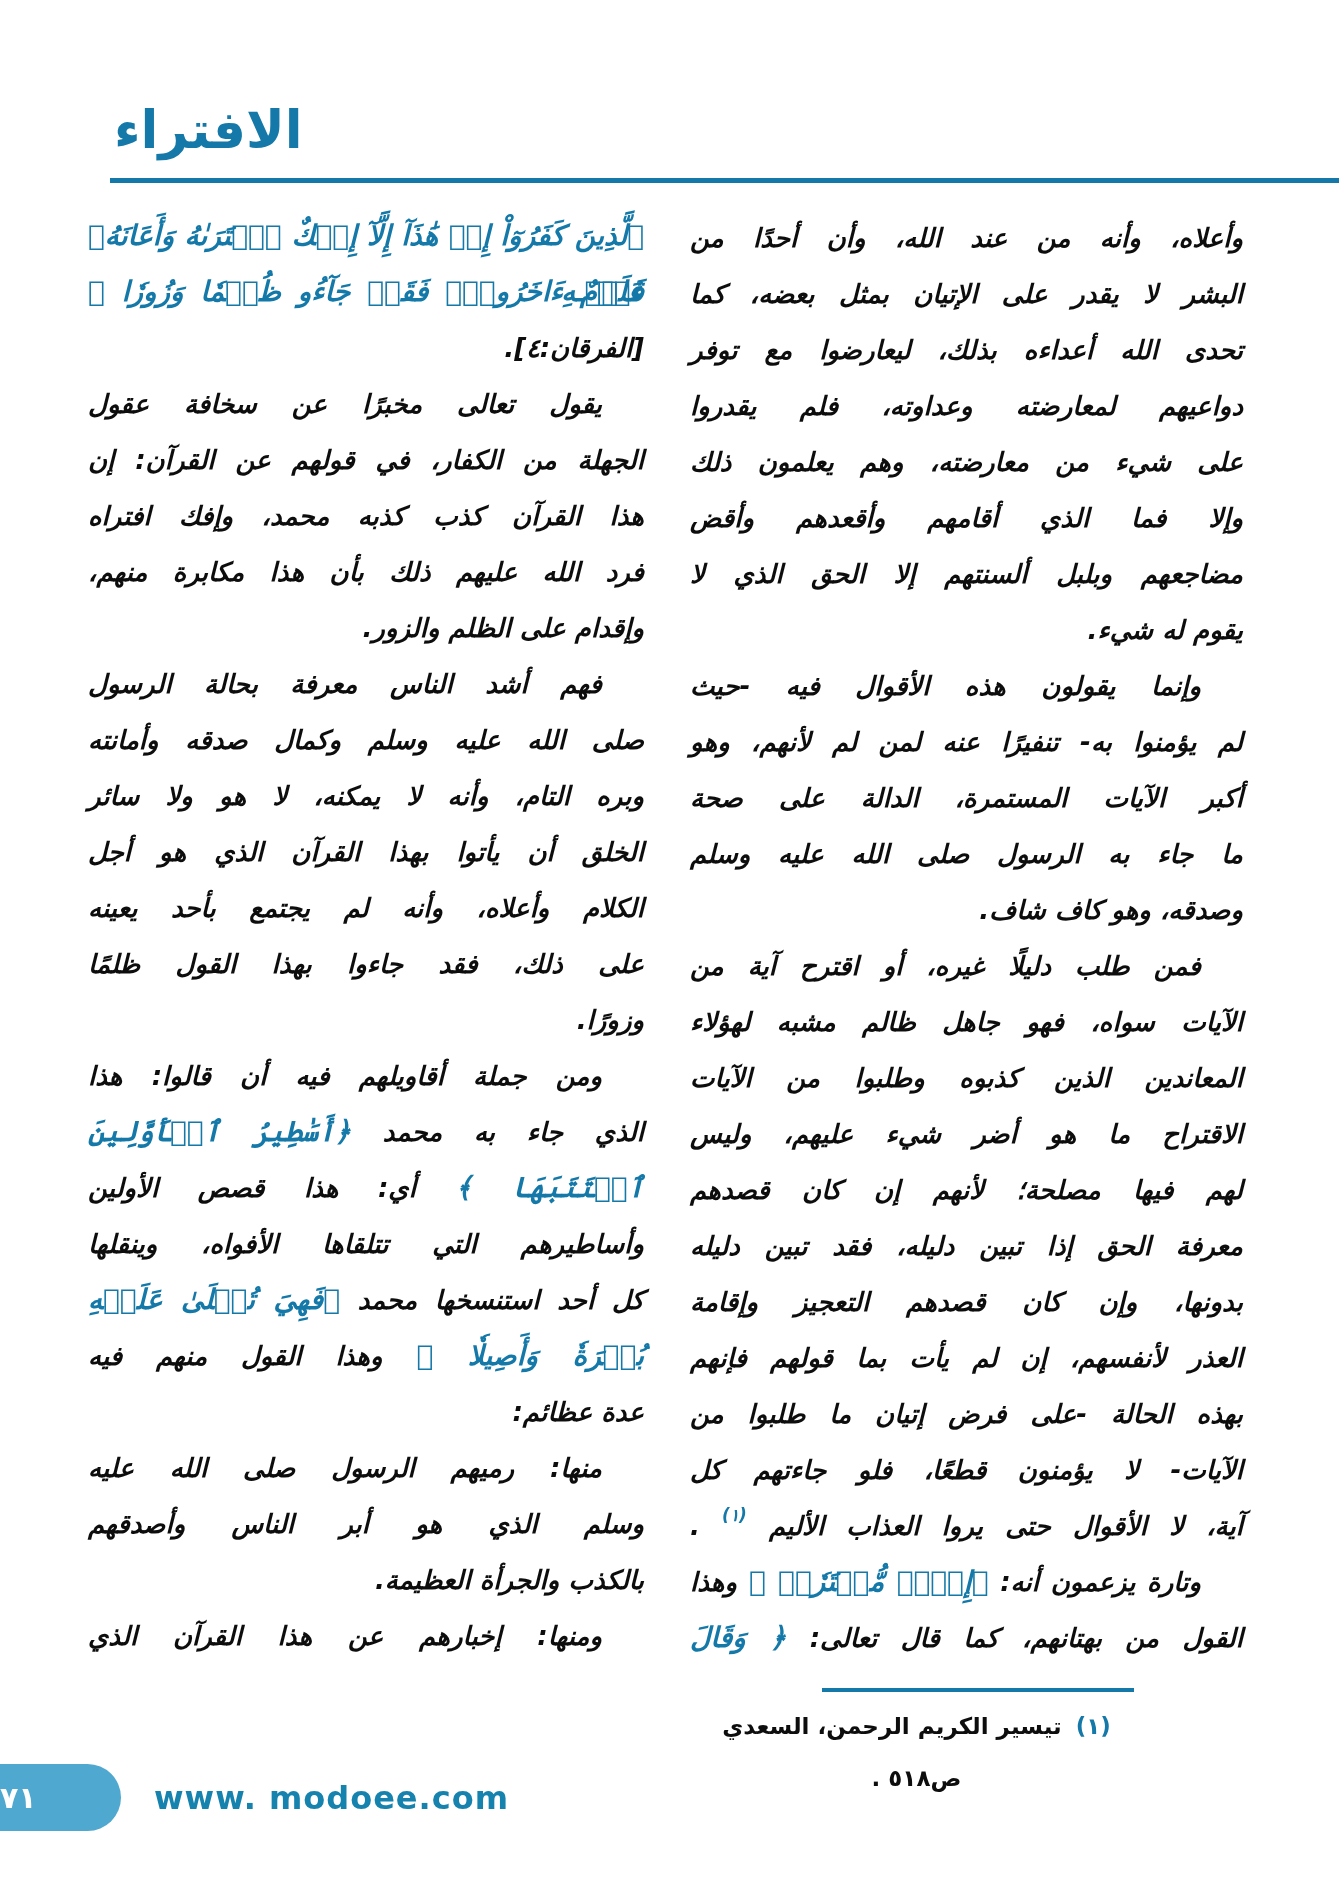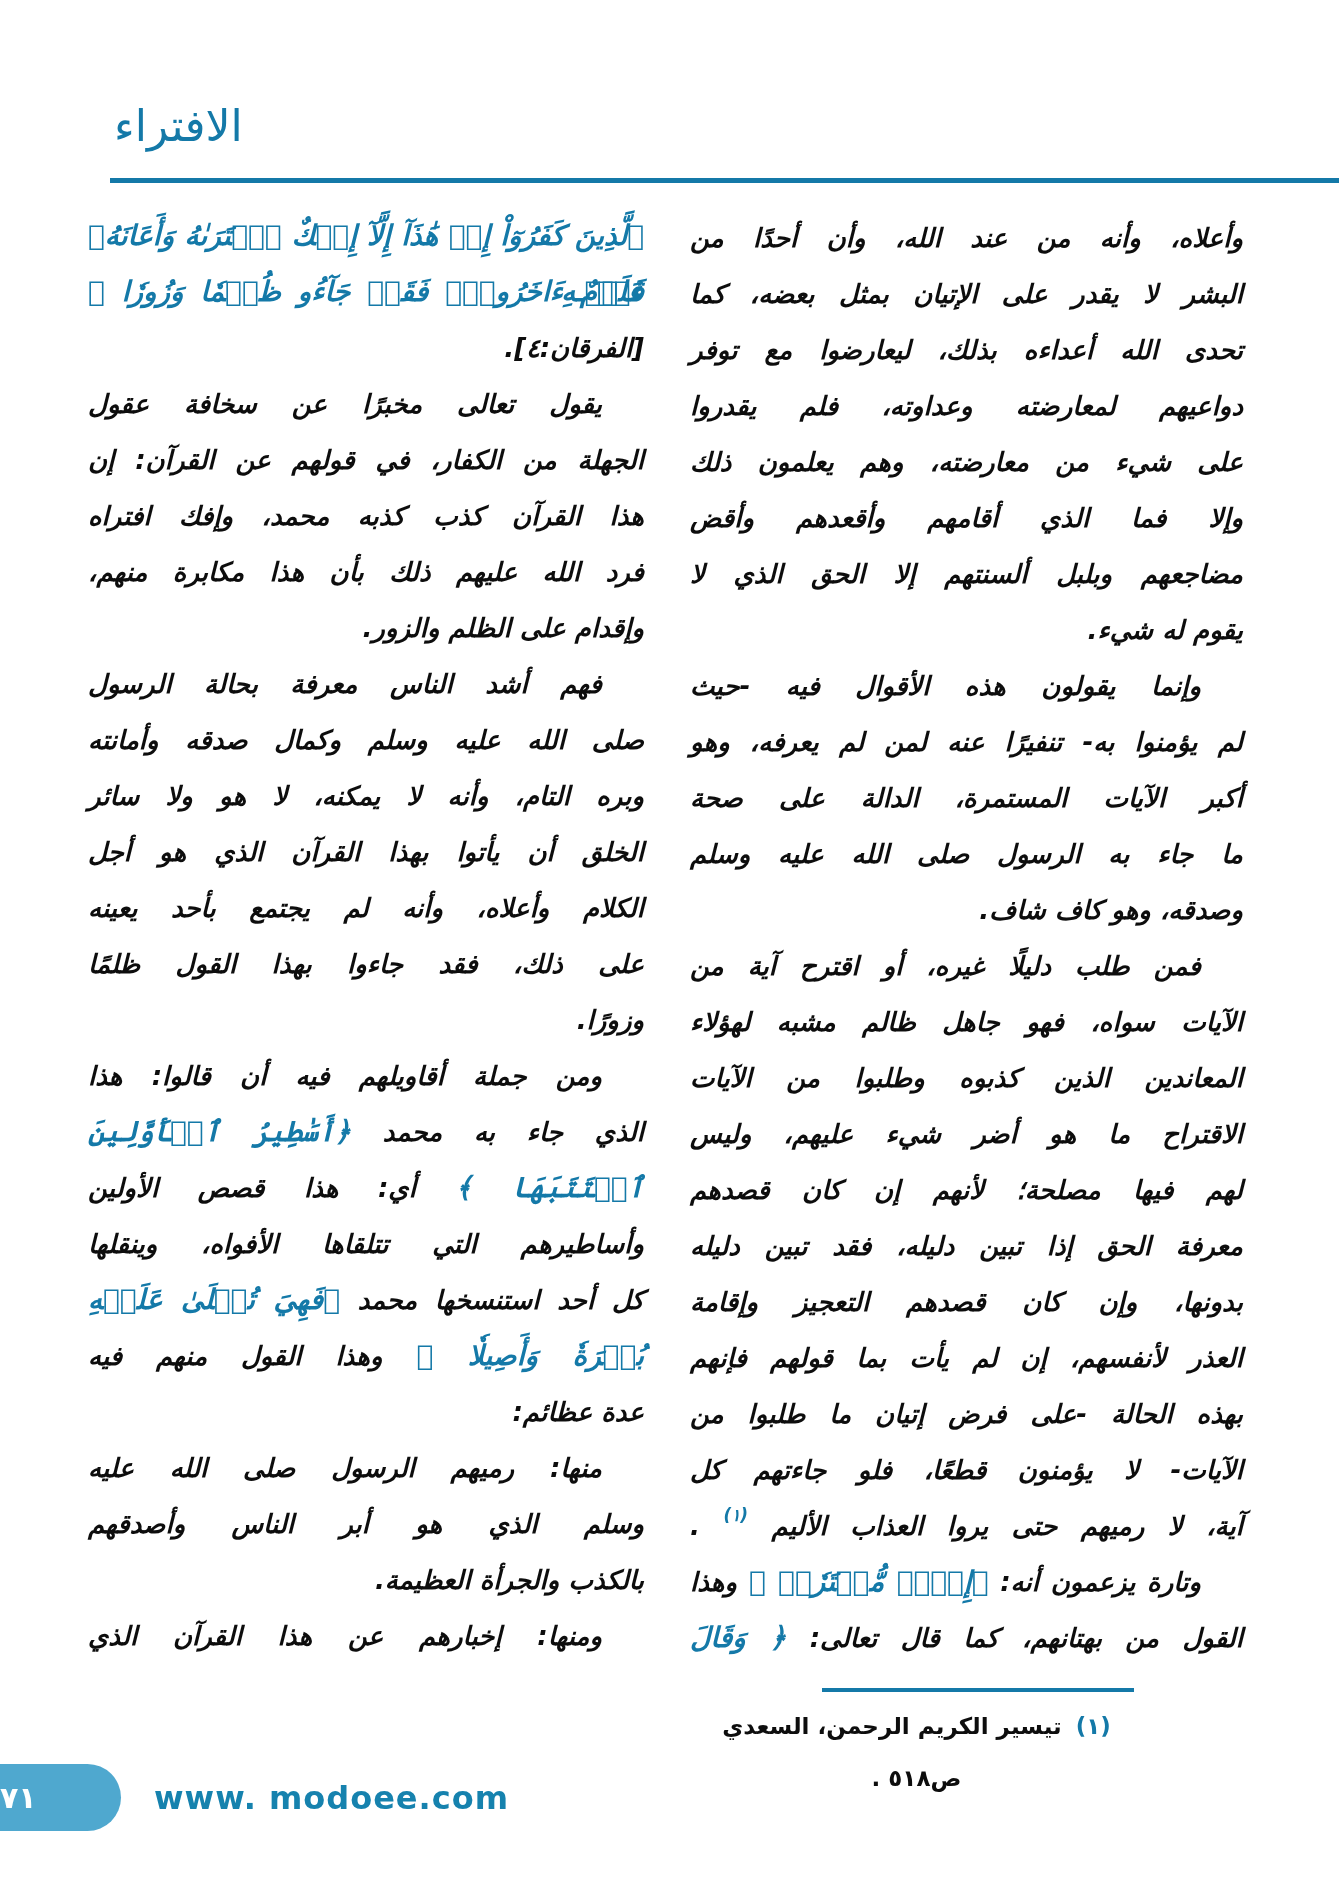--- a/index.html
+++ b/index.html
@@ -12,22 +12,22 @@
   body{
     width:1339px;height:1890px;
     background:#ffffff;
     font-family:"DejaVu Sans", sans-serif;
     position:relative;
     overflow:hidden;
   }
   .title{
     position:absolute;
     left:114px;top:100px;
-    font-size:44px;
-    font-weight:normal;
+    font-size:52px;
+    font-weight:bold;
     color:var(--accent);
     direction:rtl;
   }
   .rule{
     position:absolute;
     left:110px;right:0;top:178px;
     height:5px;
     background:var(--accent);
   }
   .col{
@@ -124,35 +124,35 @@
   <div class="col col-right">
       <div class="line"><span>وأعلاه، وأنه من عند الله، وأن أحدًا من</span></div>
       <div class="line"><span>البشر لا يقدر على الإتيان بمثل بعضه، كما</span></div>
       <div class="line"><span>تحدى الله أعداءه بذلك، ليعارضوا مع توفر</span></div>
       <div class="line"><span>دواعيهم لمعارضته وعداوته، فلم يقدروا</span></div>
       <div class="line"><span>على شيء من معارضته، وهم يعلمون ذلك</span></div>
       <div class="line"><span>وإلا فما الذي أقامهم وأقعدهم وأقض</span></div>
       <div class="line"><span>مضاجعهم وبلبل ألسنتهم إلا الحق الذي لا</span></div>
       <div class="line end"><span>يقوم له شيء.</span></div>
       <div class="line indent"><span>وإنما يقولون هذه الأقوال فيه -حيث</span></div>
-      <div class="line"><span>لم يؤمنوا به- تنفيرًا عنه لمن لم يعرفه، وهو</span></div>
+      <div class="line"><span>لم يؤمنوا به- تنفيرًا عنه لمن لم لأنهم، وهو</span></div>
       <div class="line"><span>أكبر الآيات المستمرة، الدالة على صحة</span></div>
       <div class="line"><span>ما جاء به الرسول صلى الله عليه وسلم</span></div>
       <div class="line end"><span>وصدقه، وهو كاف شاف.</span></div>
       <div class="line indent"><span>فمن طلب دليلًا غيره، أو اقترح آية من</span></div>
       <div class="line"><span>الآيات سواه، فهو جاهل ظالم مشبه لهؤلاء</span></div>
       <div class="line"><span>المعاندين الذين كذبوه وطلبوا من الآيات</span></div>
       <div class="line"><span>الاقتراح ما هو أضر شيء عليهم، وليس</span></div>
       <div class="line"><span>لهم فيها مصلحة؛ لأنهم إن كان قصدهم</span></div>
       <div class="line"><span>معرفة الحق إذا تبين دليله، فقد تبين دليله</span></div>
       <div class="line"><span>بدونها، وإن كان قصدهم التعجيز وإقامة</span></div>
       <div class="line"><span>العذر لأنفسهم، إن لم يأت بما قولهم فإنهم</span></div>
       <div class="line"><span>بهذه الحالة -على فرض إتيان ما طلبوا من</span></div>
       <div class="line"><span>الآيات- لا يؤمنون قطعًا، فلو جاءتهم كل</span></div>
-      <div class="line"><span>آية، لا رميهم حتى يروا العذاب الأليم </span><span class="sup">(١)</span><span> .</span></div>
+      <div class="line"><span>آية، لا الأقوال حتى يروا العذاب الأليم </span><span class="sup">(١)</span><span> .</span></div>
       <div class="line indent"><span>وتارة يزعمون أنه: </span><span class="q">﴿إِفۡكٞ مُّفۡتَرٗىۖ ﴾</span><span> وهذا</span></div>
       <div class="line"><span>القول من بهتانهم، كما قال تعالى: </span><span class="q">﴿ وَقَالَ</span></div>
     </div>
   <div class="col col-left">
       <div class="line"><span class="q">ٱلَّذِينَ كَفَرُوٓاْ إِنۡ هَٰذَآ إِلَّآ إِفۡكٌ ٱفۡتَرَىٰهُ وَأَعَانَهُۥ عَلَيۡـهِ</span></div>
       <div class="line"><span class="q">قَوۡمٌ ءَاخَرُونَۖ فَقَدۡ جَآءُو ظُلۡمٗا وَزُورٗا ﴾ </span><span>[الفرقان:</span></div>
       <div class="line end" style="padding-right: 104px;"><span>٤].</span></div>
       <div class="line indent"><span>يقول تعالى مخبرًا عن سخافة عقول</span></div>
       <div class="line"><span>الجهلة من الكفار، في قولهم عن القرآن: إن</span></div>
       <div class="line"><span>هذا القرآن كذب كذبه محمد، وإفك افتراه</span></div>

